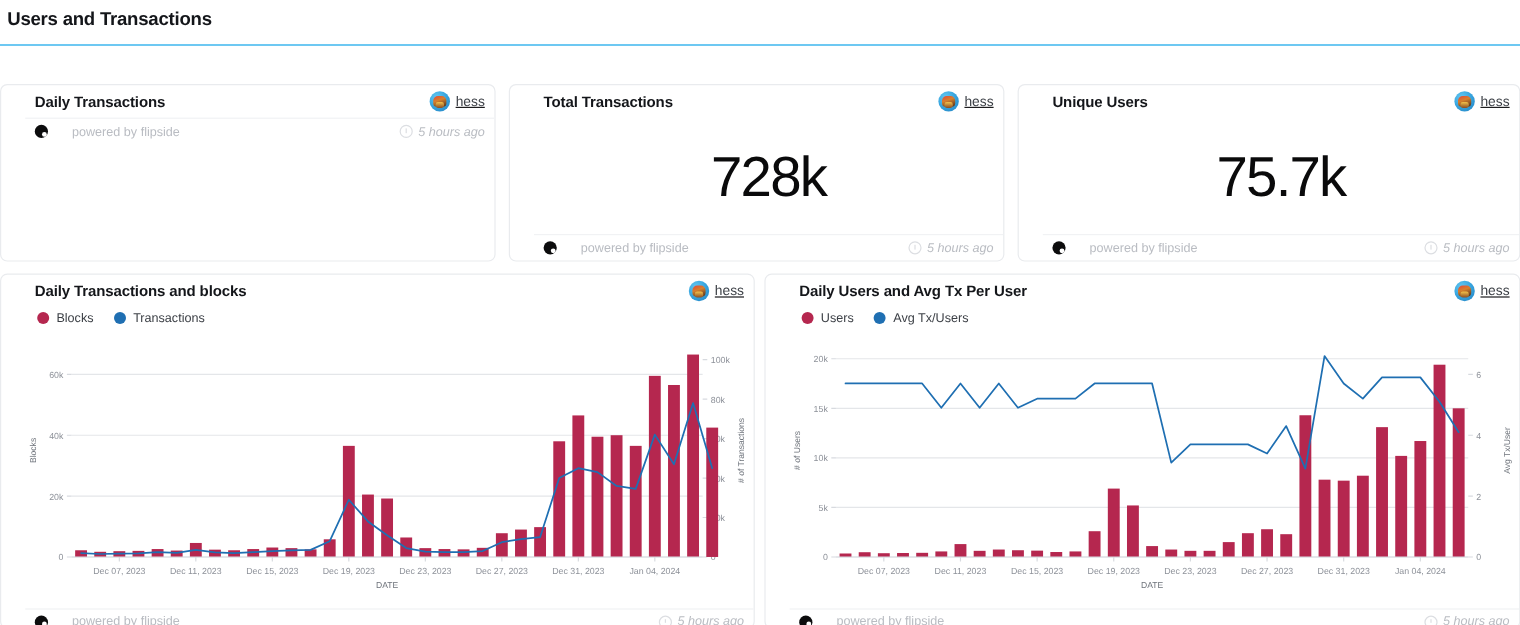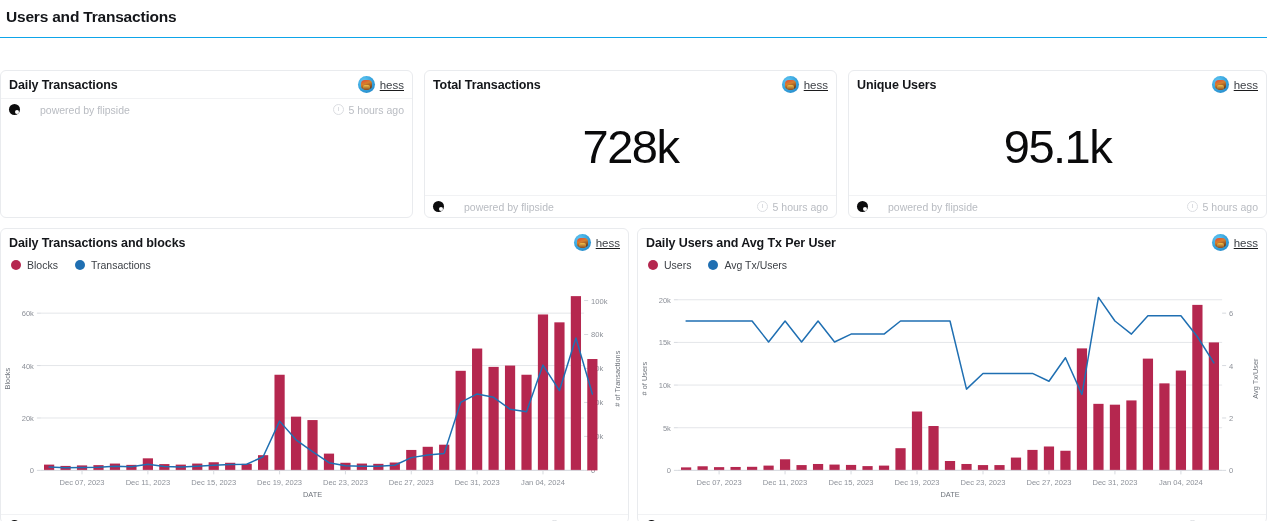--- a/index.html
+++ b/index.html
@@ -28,20 +28,21 @@
 
   
   .card {
     position: absolute;
     background: #ffffff;
     border: 1px solid #e9ebee;
     border-radius: 6px;
     display: flex;
     flex-direction: column;
     overflow: hidden;
+    padding-left: 20px;
   }
   .card-head {
     height: 27px;
     display: flex;
     align-items: center;
     justify-content: space-between;
     padding: 0 8px 0 8px;
     flex: none;
   }
   .card-title {
@@ -122,21 +123,21 @@
   }
   .flip-logo::after {
     content: "";
     position: absolute;
     right: 1px; bottom: 1.5px;
     width: 4px; height: 4px;
     border-radius: 50%;
     background: #ffffff;
   }
   .foot-text { font-size: 10.5px; color: #b9bcc2; white-space: nowrap; }
-  .foot-right { display: flex; align-items: center; gap: 5px; }
+  .foot-right { display: flex; align-items: center; gap: 5px; font-style: italic; }
   .clock-icon {
     width: 11px; height: 11px;
     border: 1px solid #dcdee2;
     border-radius: 50%;
     position: relative;
     flex: none;
   }
   .clock-icon::after {
     content: "";
     position: absolute;
@@ -220,21 +221,21 @@
 
   <div class="card" style="left:848px; top:70px; width:419px; height:148px;">
     <div class="card-head">
       <div class="card-title">Unique Users</div>
       <div class="owner">
         <div class="avatar"></div>
         <span class="owner-name">hess</span>
       </div>
     </div>
     <div class="kpi-body">
-      <div class="kpi-value">95.1k</div>
+      <div class="kpi-value">75.7k</div>
     </div>
     <div class="card-foot">
       <div class="foot-left">
         <span class="flip-logo"></span>
         <span class="foot-text">powered by flipside</span>
       </div>
       <div class="foot-right">
         <span class="clock-icon"></span>
         <span class="foot-text">5 hours ago</span>
       </div>

